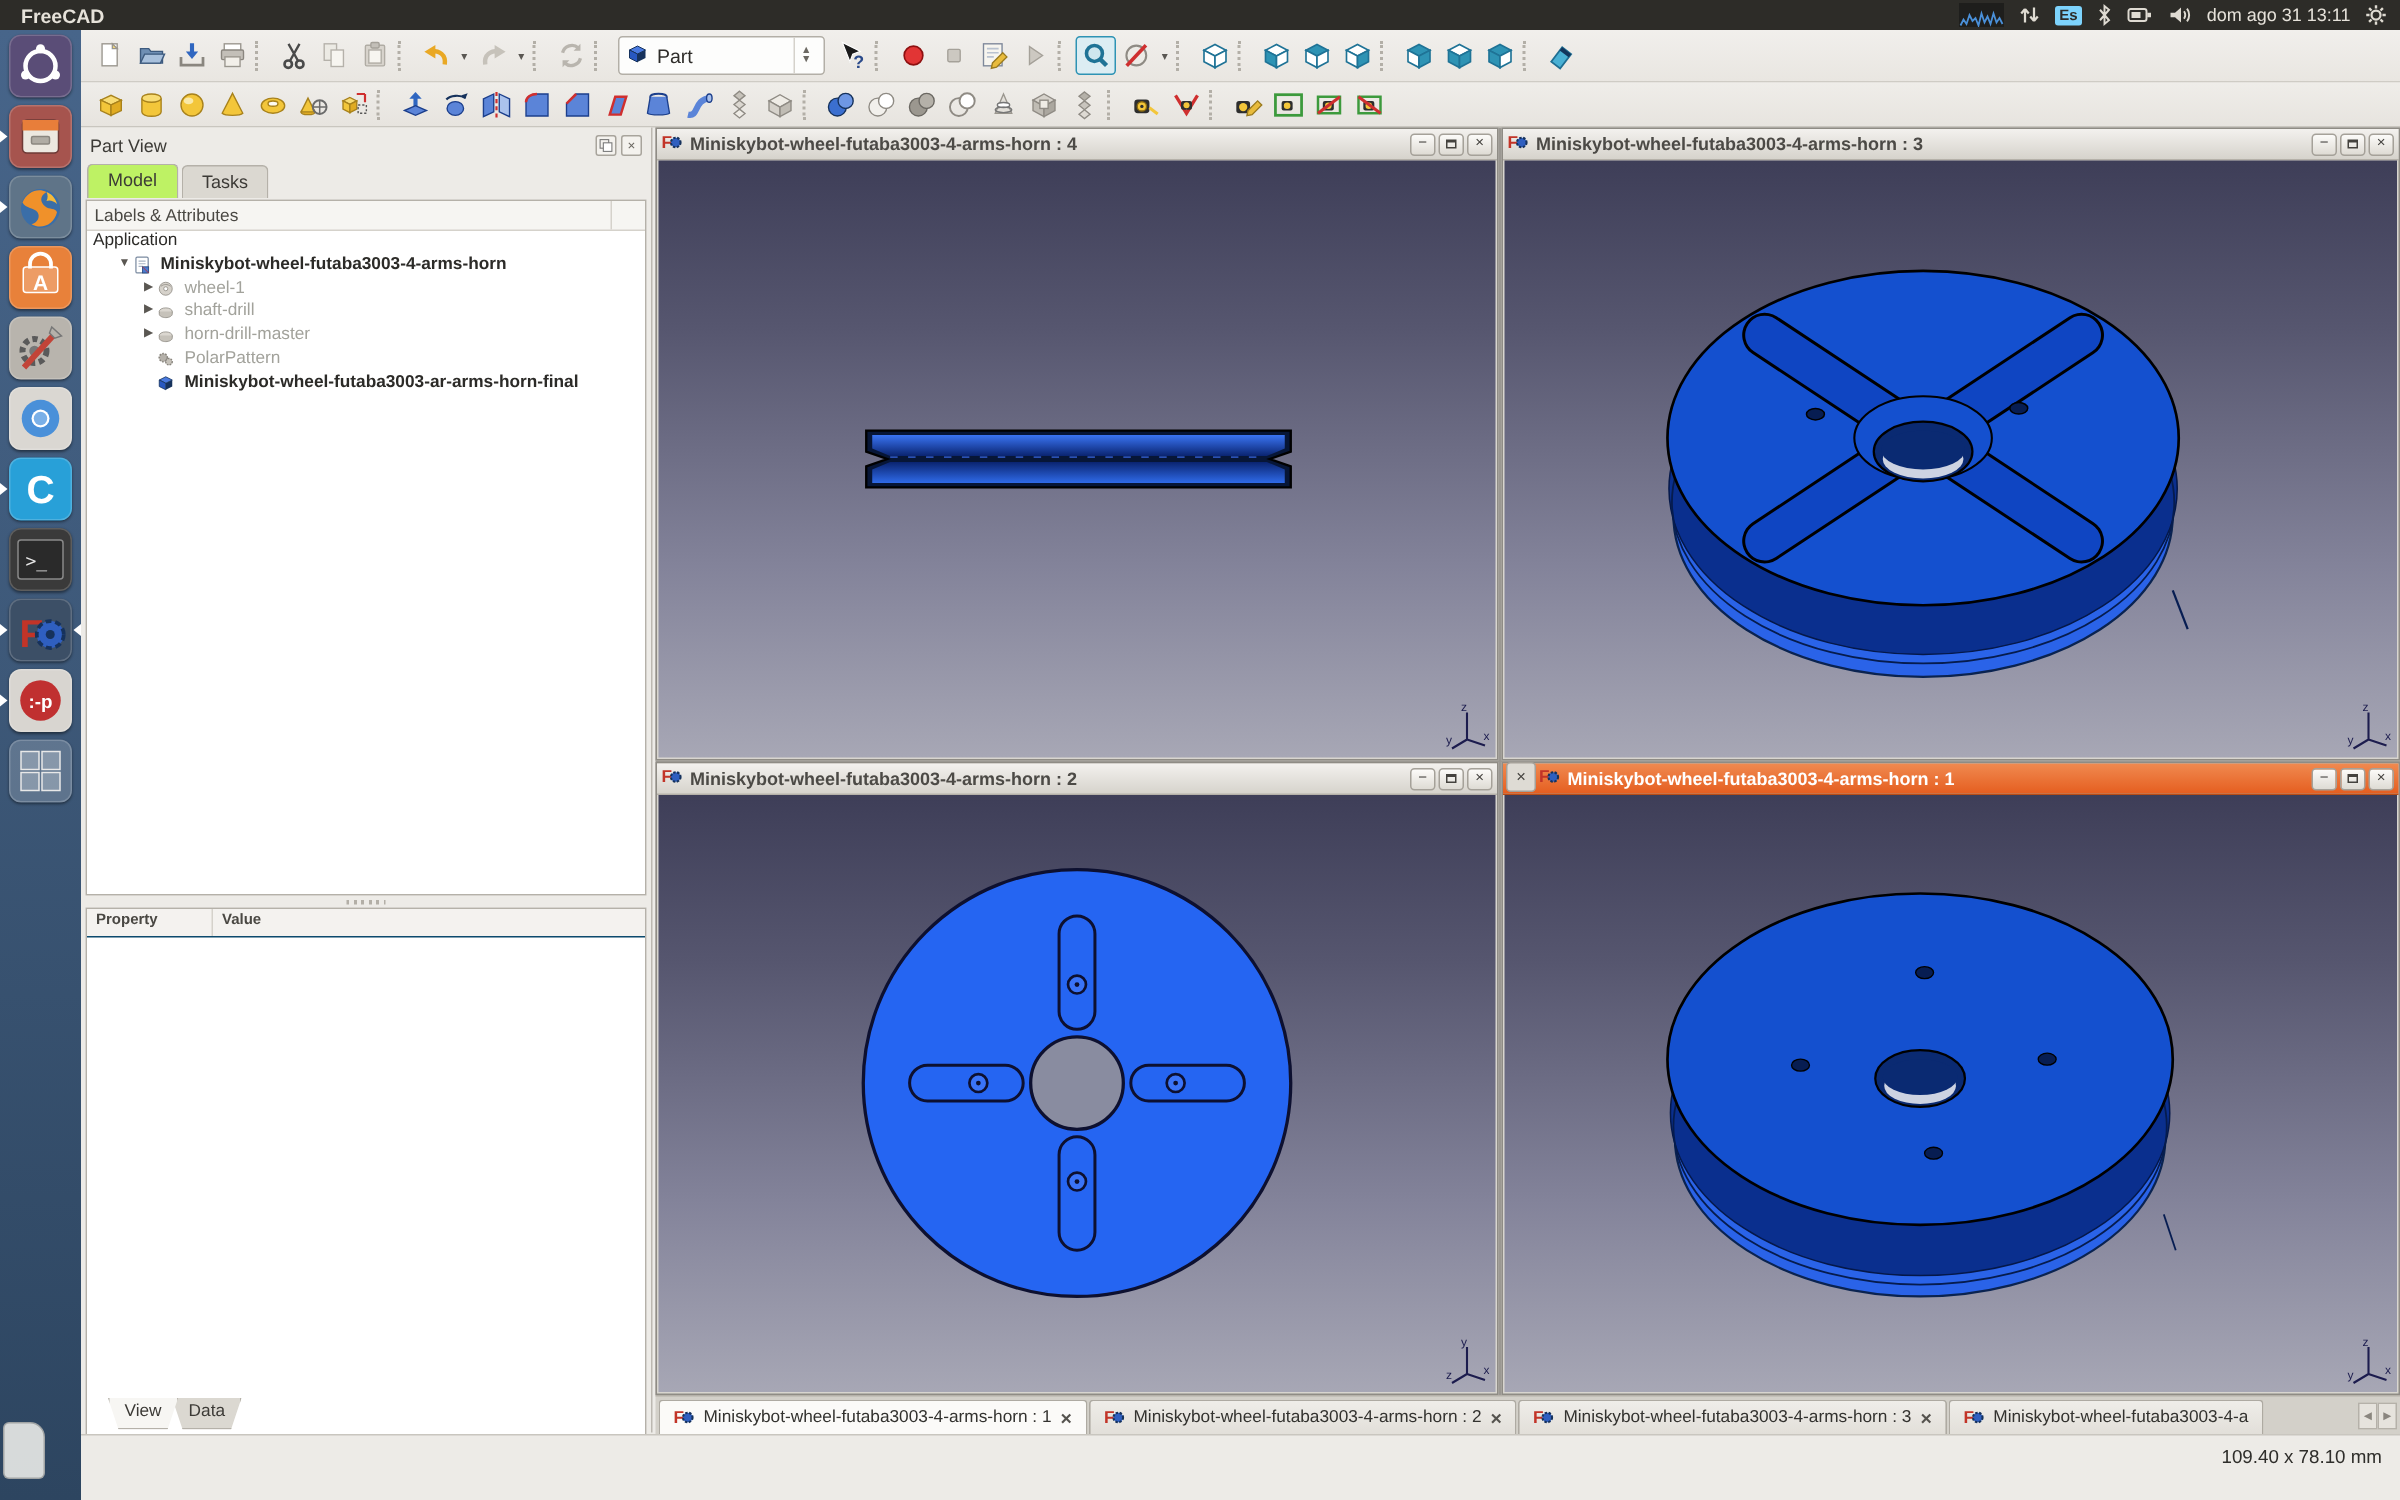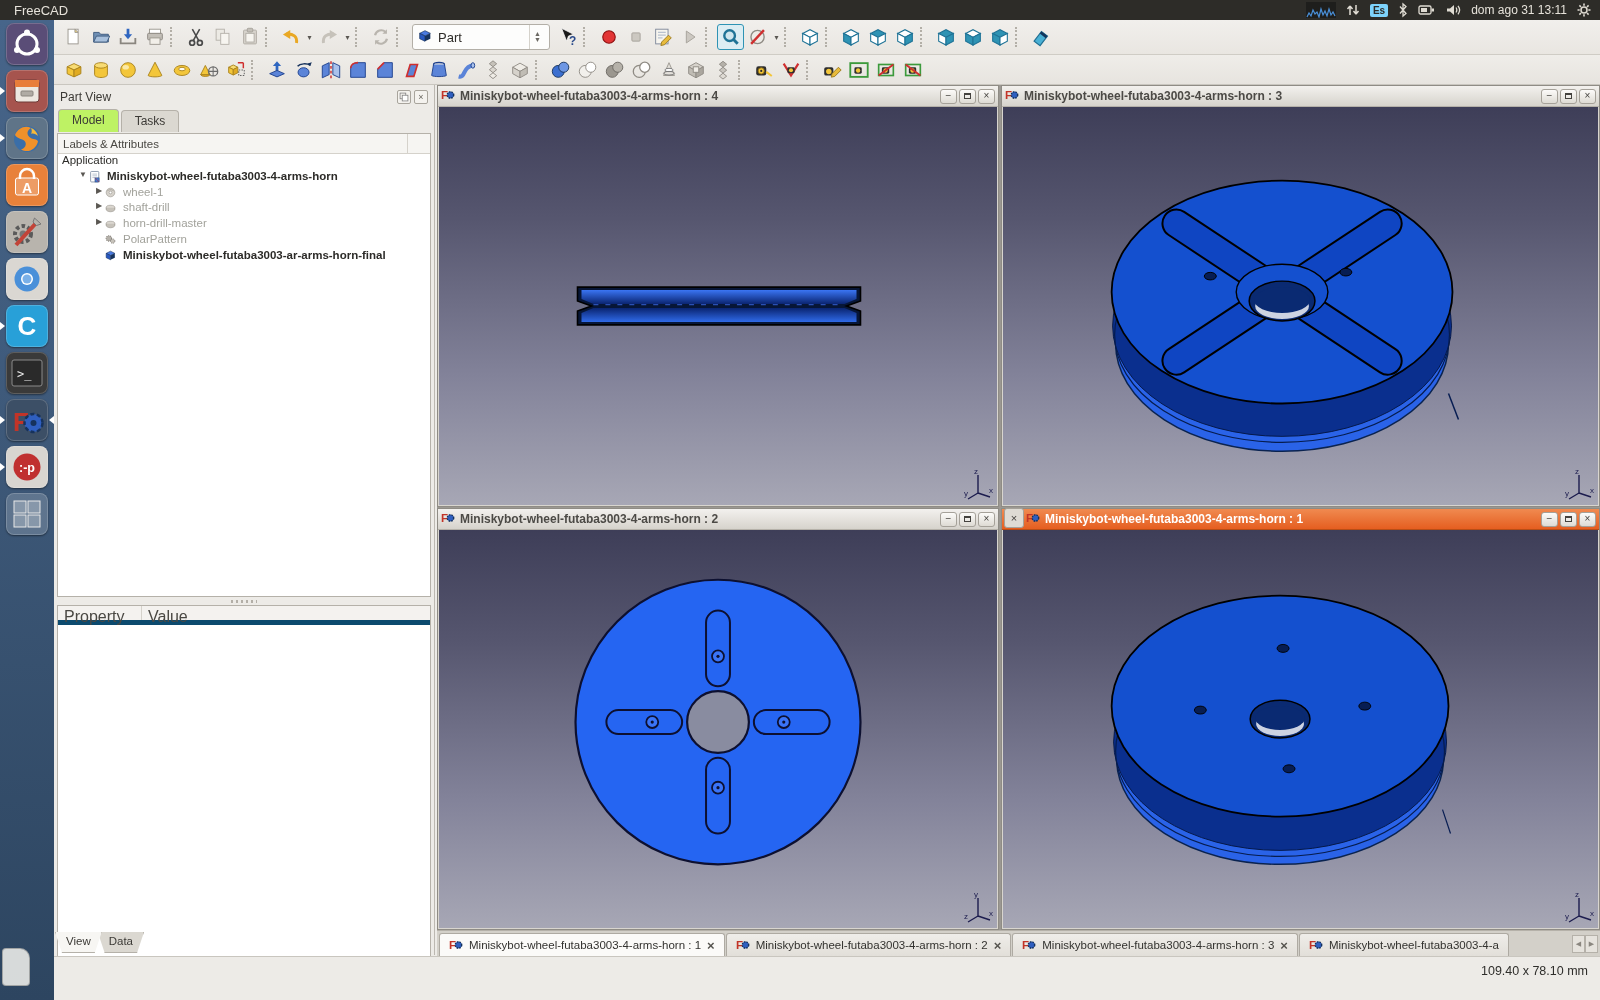--- a/index.html
+++ b/index.html
@@ -1,21 +1,21 @@
 <!DOCTYPE html>
 <html><head>
 <meta charset="utf-8">
 <style>
   * { box-sizing: border-box; margin:0; padding:0; }
   html,body { width:1600px; height:1000px; overflow:hidden; font-family:"Liberation Sans",sans-serif; background:#edebe7; }
 
   
   #menubar { position:absolute; left:0; top:0; width:1600px; height:20px; background:#2d2c28; color:#e6e2da;
              display:flex; align-items:center; z-index:50; }
-  #app-title { font-size:13px; font-weight:normal; padding-left:14px; }
+  #app-title { font-size:13px; font-weight:bold; padding-left:14px; }
   #tray { margin-left:auto; display:flex; align-items:center; gap:9px; padding-right:8px; height:20px; }
   .trayitem { display:flex; align-items:center; height:20px; }
   .kbd-box { background:#7dd3fc; color:#2d2c28; font-size:10px; font-weight:bold; padding:0 3px; border-radius:2px; line-height:13px; }
   #clock { font-size:12px; color:#e6e2da; }
 
   
   #launcher { position:absolute; left:0; top:20px; width:54px; height:980px;
               background:linear-gradient(180deg,#47658a 0%,#3d5878 45%,#2d4560 100%); z-index:40; }
   .litem { position:relative; width:54px; height:47px; display:flex; align-items:center; justify-content:center; }
   .tile { width:42px; height:42px; border-radius:8px; display:flex; align-items:center; justify-content:center;
@@ -59,24 +59,24 @@
   .tree-header > span:first-child { flex:1; padding-left:5px; border-right:1px solid #d5d2cb; height:100%; display:flex; align-items:center; }
   .hdr-stub { width:22px; height:100%; }
   .trow { display:flex; height:15.8px; font-size:11.5px; color:#2c2b28; white-space:nowrap; }
   .trow .exp { width:10px; font-size:8px; color:#5a5752; text-align:center; flex:none; }
   .trow .ticon { width:15px; height:14px; margin-right:4px; flex:none; display:flex; align-items:center; }
   .trow.bold { font-weight:bold; }
   .trow.disabled { color:#a2a29b; }
   .vsplit { position:absolute; left:3px; right:3px; top:514px; height:5px; display:flex; align-items:center; justify-content:center; }
   .vsplit i { width:26px; height:3px; background:repeating-linear-gradient(90deg,#b3afa7 0 2px,transparent 2px 5px); }
   .prop-wrap { position:absolute; left:3px; right:3px; top:520px; height:412px; background:#fff; border:1px solid #b5b1a9; }
-  .prop-header { height:19px; background:#f4f2ef; border-bottom:5px solid #0c4a6e; display:flex; font-size:16px; color:#4a4843; }
+  .prop-header { height:19px; background:#f4f2ef; border-bottom:1px solid #0c4a6e; display:flex; font-size:10px; color:#4a4843;font-weight:bold; }
   .prop-header .pc1 { width:84px; border-right:1px solid #d5d2cb; padding:2px 0 0 6px; }
   .prop-header .pc2 { flex:1; padding:2px 0 0 6px; }
-  .dock-bottom-tabs { position:absolute; left:3px; bottom:2px; height:21px; display:flex; align-items:stretch; padding-left:2px; }
+  .dock-bottom-tabs { position:absolute; left:3px; bottom:2px; height:21px; display:flex; align-items:stretch; padding-left:19px; }
   .btab { font-size:11.5px; color:#3c3a36; padding:3px 10px 0; background:#dbd8d1; border:1px solid #b5b1a9; border-top:none;
           clip-path:polygon(0 0,100% 0,calc(100% - 7px) 100%,7px 100%); margin-left:-4px; }
   .btab.active { background:#f7f6f3; z-index:2; position:relative; }
 
   
   #mdi { position:absolute; left:437px; top:85px; width:1163px; height:845px; background:#9b9892; }
   .subwin { position:absolute; border:1px solid #8f8c85; background:#d8d5cf; }
   .titlebar { height:21px; display:flex; align-items:center; gap:5px; padding:0 3px; }
   .titlebar.inactive { background:linear-gradient(#f3f1ee,#d6d3cc); color:#4c4a46; border-bottom:1px solid #b5b1a9; }
   .titlebar.active { background:linear-gradient(#f08a50,#e55e20); color:#fff; border-bottom:1px solid #b84d16; }

